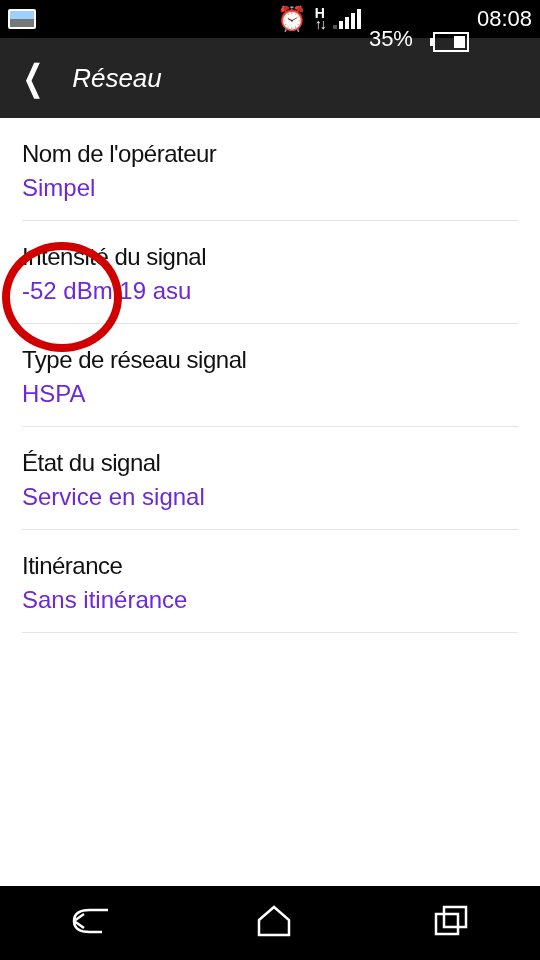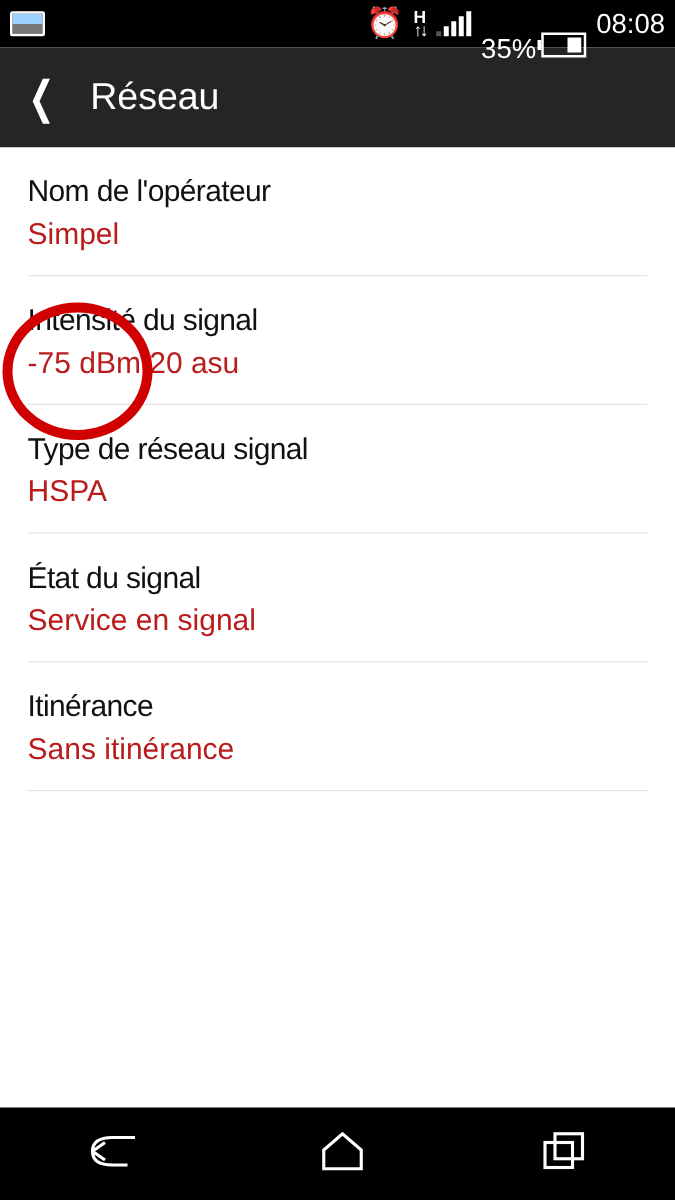--- a/index.html
+++ b/index.html
@@ -26,47 +26,47 @@
   .alarm-icon { font-size: 24px; line-height: 1; }
   .h-icon { display: flex; flex-direction: column; align-items: center; font-size: 14px; font-weight: bold; line-height: 11px; }
   .h-icon .arrows { font-size: 14px; letter-spacing: -2px; }
   .signal-bars { display: flex; align-items: flex-end; gap: 2px; }
   .signal-bars span { width: 4px; background: #fff; display: block; }
   .signal-bars span:nth-child(1){ height:4px; background:#555;}
   .signal-bars span:nth-child(2){ height:8px;}
   .signal-bars span:nth-child(3){ height:12px;}
   .signal-bars span:nth-child(4){ height:16px;}
   .signal-bars span:nth-child(5){ height:20px;}
-  .batt-wrap { display:flex; align-items:flex-start; gap:4px;margin-top:40px; }
+  .batt-wrap { display:flex; align-items:flex-end; gap:20px;margin-top:40px; }
   .batt {
     width: 36px; height: 20px; border: 2px solid #fff; position: relative;
   }
   .batt::before {
     content:""; position:absolute; left:-5px; top:4px; width:3px; height:8px; background:#fff;
   }
   .batt-fill { position:absolute; right:2px; top:2px; bottom:2px; width:35%; background:#fff; }
 
   
   .header {
     height: 80px;
     background: #252525;
     color: #fff;
     display: flex;
     align-items: center;
     padding: 0 18px;
     gap: 24px;
   }
   .back-chevron { font-size: 36px; line-height:1; transform: scaleX(0.7); font-weight:300; }
-  .header-title { font-size: 30px; font-weight: 300; }
+  .header-title { font-size: 26px; font-weight: 300; font-style: italic; }
 
   
   .content { background: #fff; padding: 0 22px; }
   .row { padding: 22px 0 18px; border-bottom: 1px solid #e4e4e4; }
   .row-title { font-size: 24px; color: #111; font-weight: 400; margin-bottom: 6px; letter-spacing: -0.5px;}
-  .row-value { font-size: 24px; color: #b91c1c; font-weight: 300; }
+  .row-value { font-size: 24px; color: #6d28d9; font-weight: 300; }
 
   
   .annot {
     position: absolute;
     width: 120px; height: 110px;
     border: 8px solid #d10000;
     border-radius: 50%;
     pointer-events: none;
   }
 
@@ -122,21 +122,21 @@
 
 <div class="content">
 
   <div class="row">
     <div class="row-title">Nom de l'opérateur</div>
     <div class="row-value">Simpel</div>
   </div>
 
   <div class="row" style="position:relative;">
     <div class="row-title">Intensité du signal</div>
-    <div class="row-value">-75 dBm   20 asu</div>
+    <div class="row-value">-52 dBm   19 asu</div>
   </div>
 
   <div class="row">
     <div class="row-title">Type de réseau signal</div>
     <div class="row-value">HSPA</div>
   </div>
 
   <div class="row">
     <div class="row-title">État du signal</div>
     <div class="row-value">Service en signal</div>

